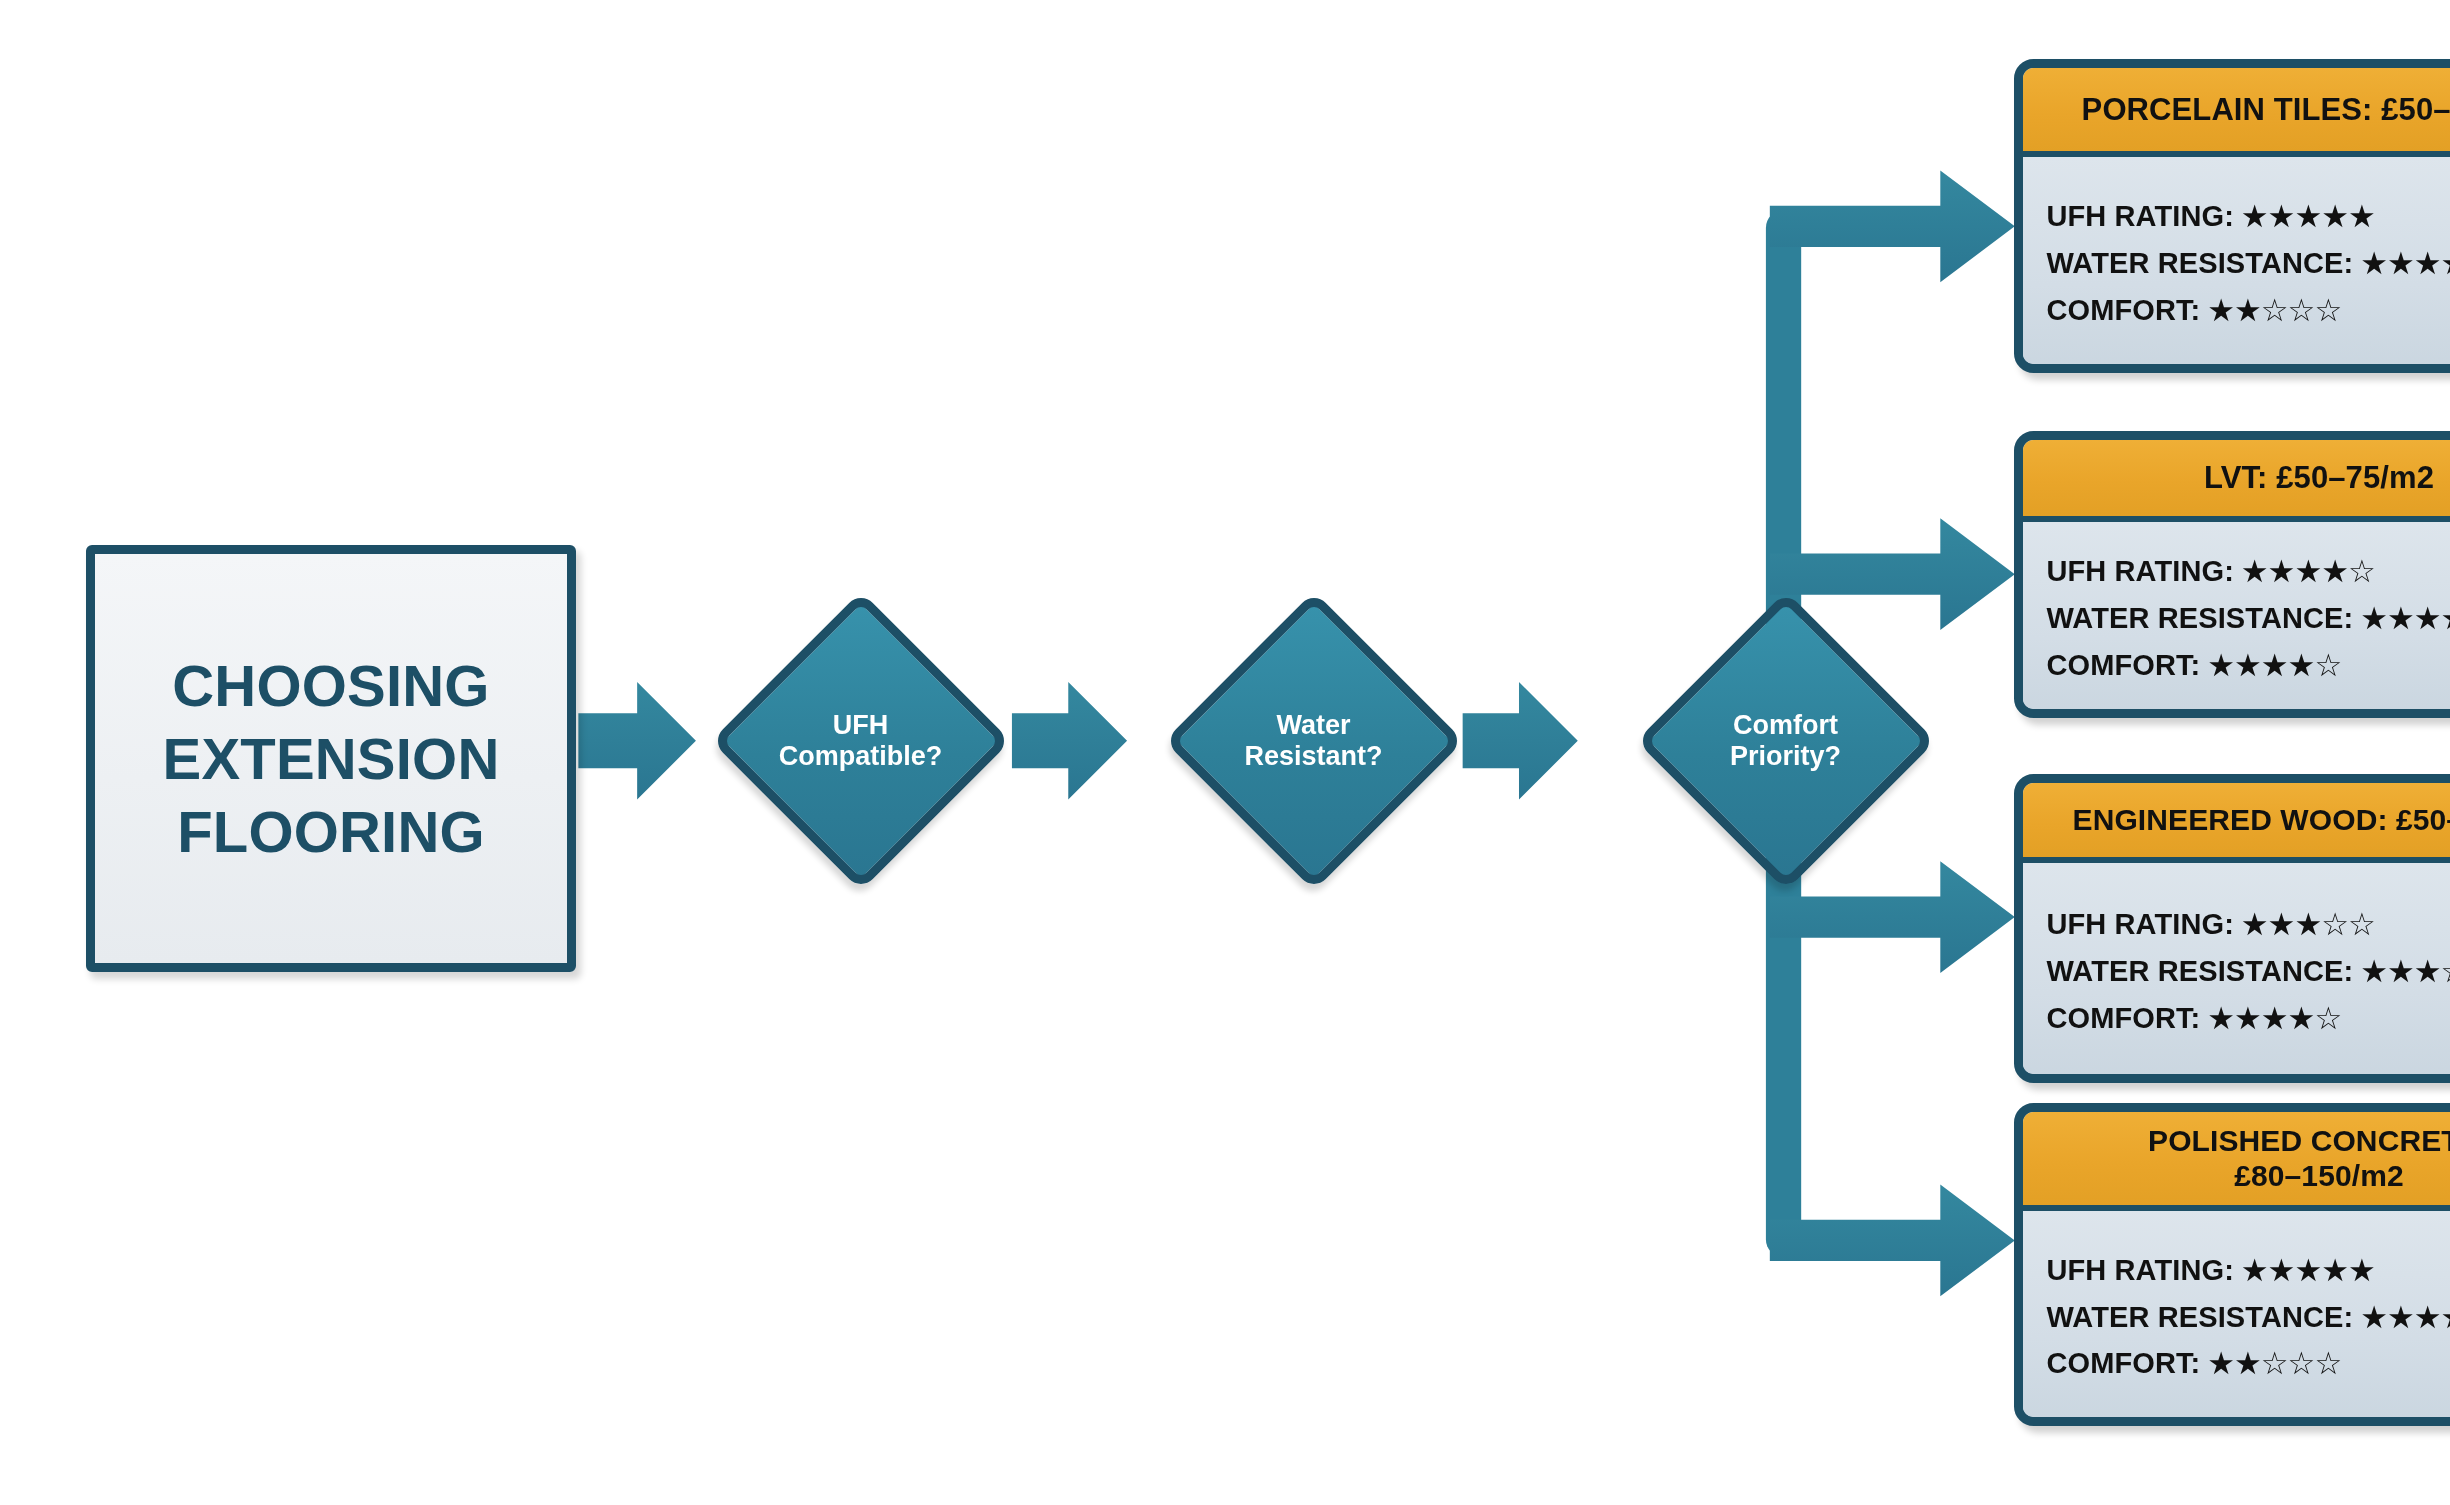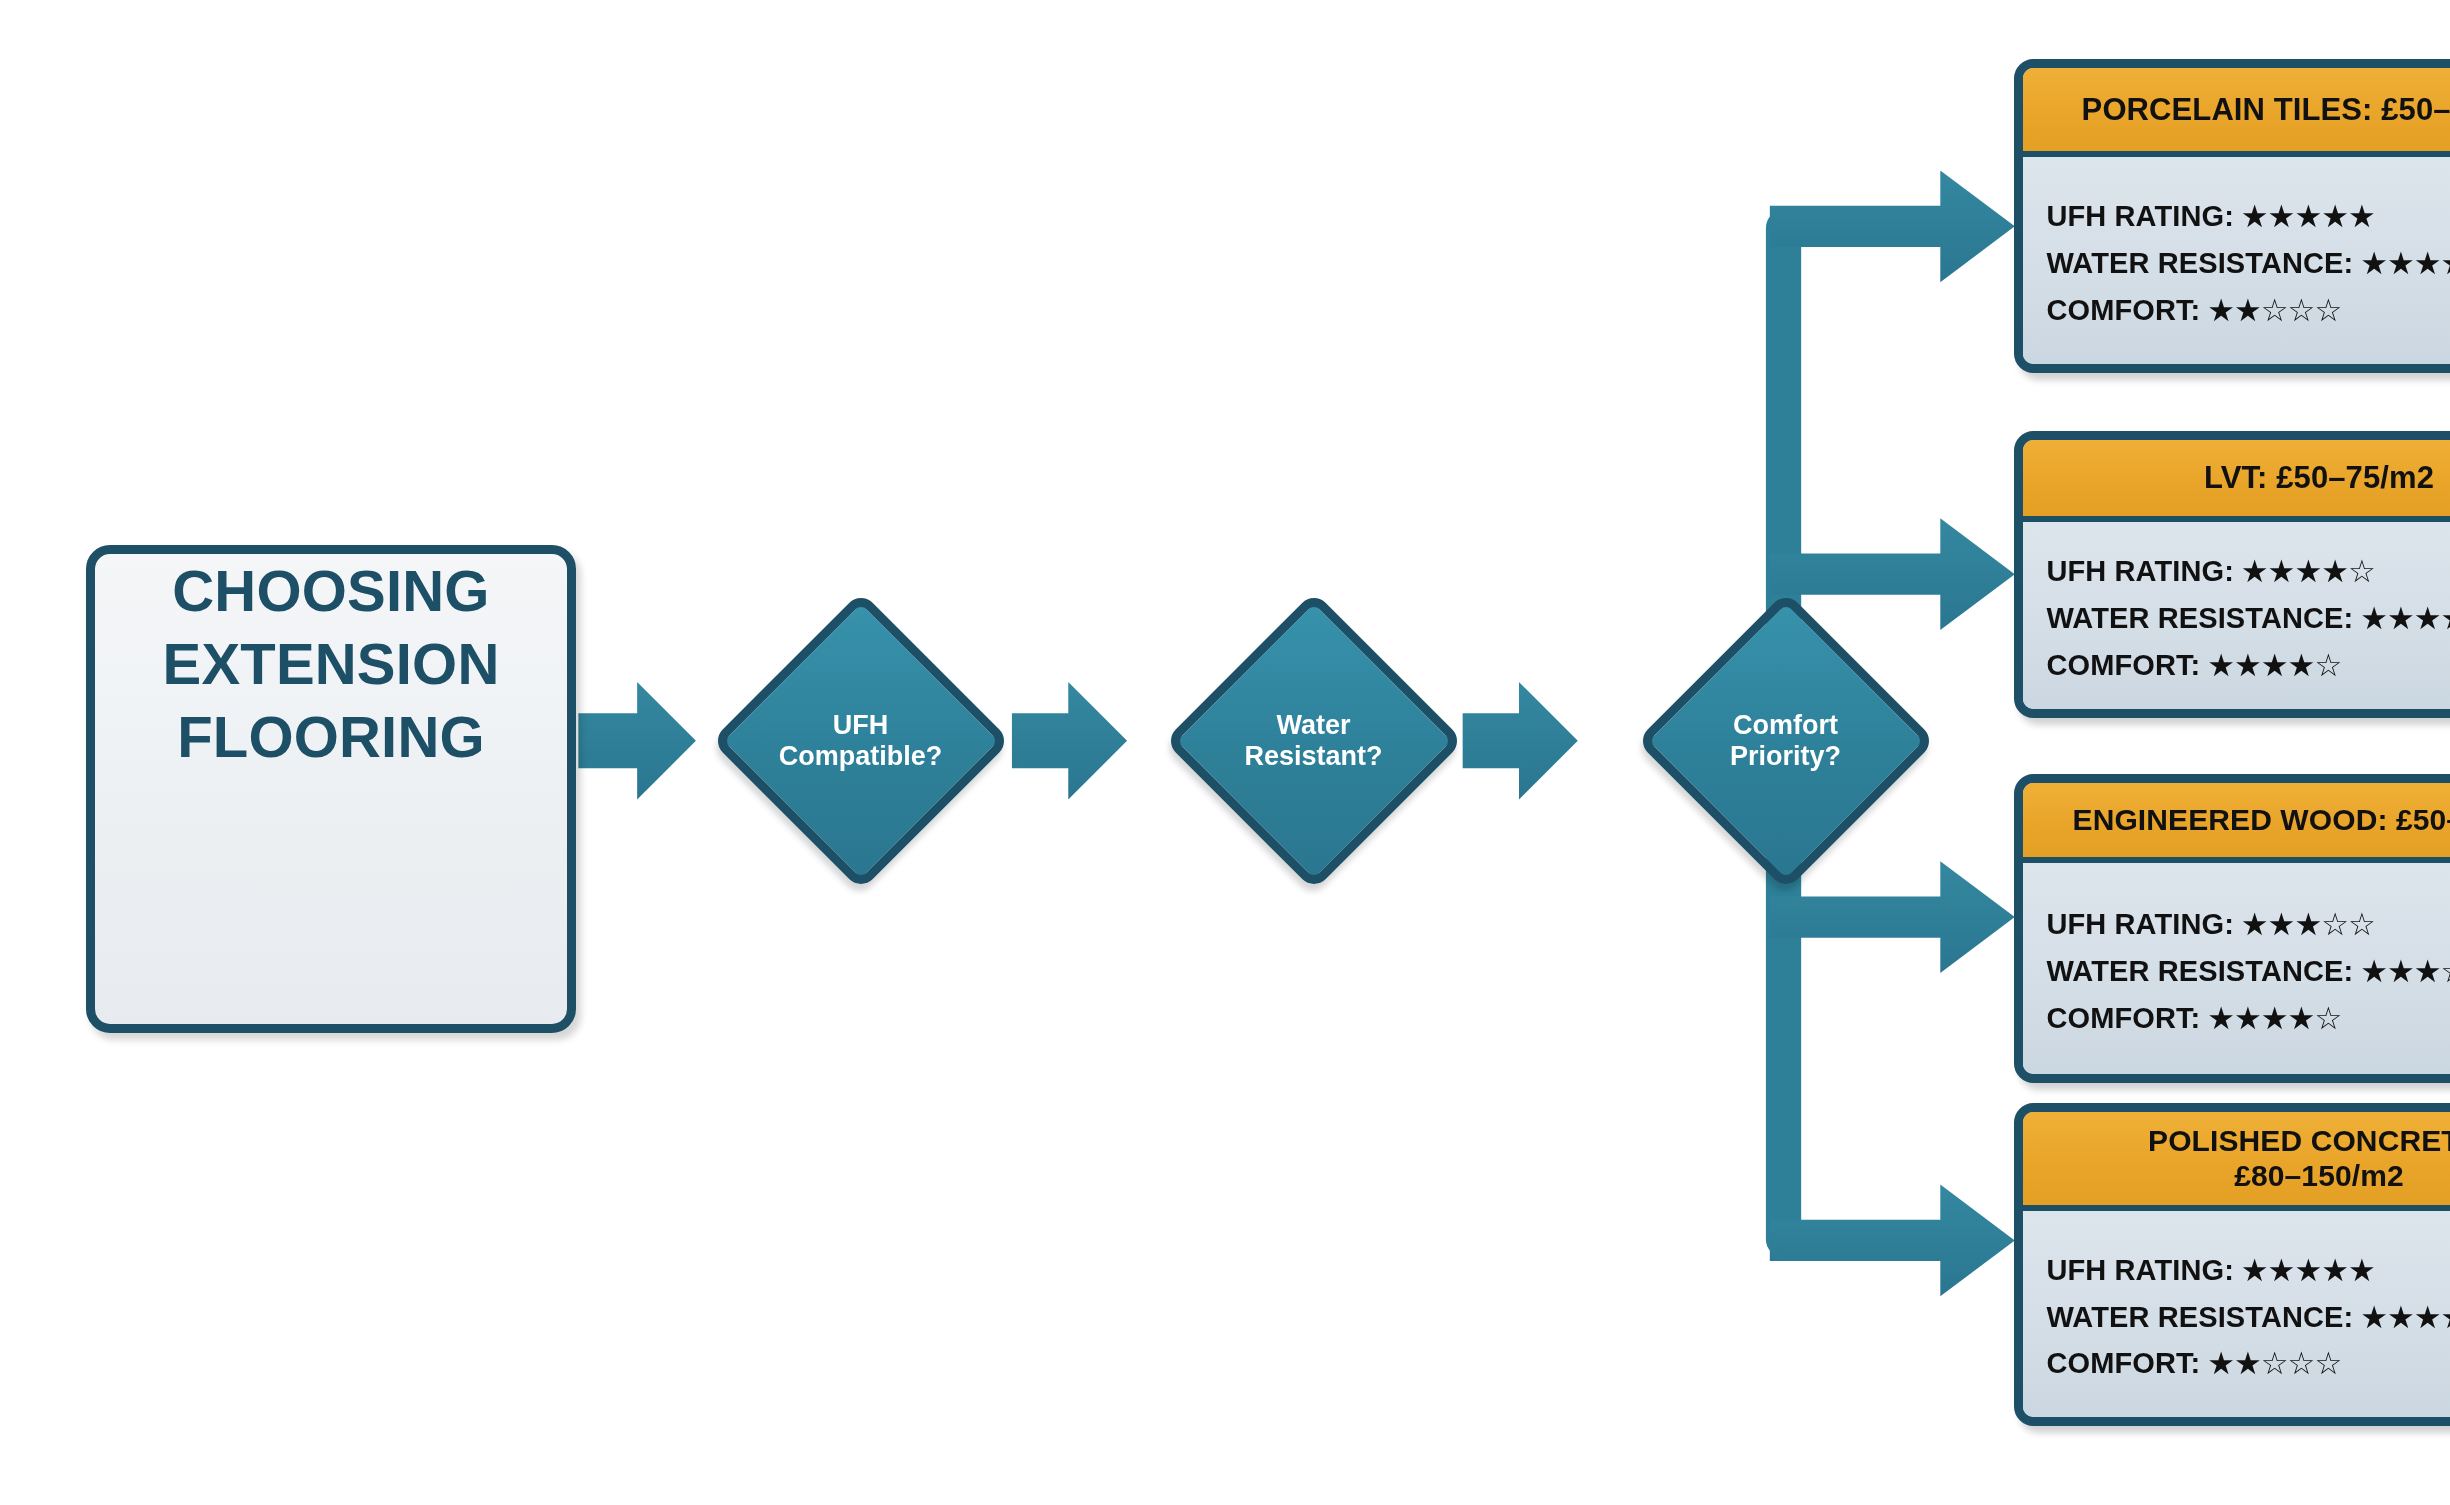--- a/index.html
+++ b/index.html
@@ -8,25 +8,25 @@
     font-family:"Liberation Sans","DejaVu Sans",sans-serif;
     background:#ffffff;
   }
   #stage{position:absolute;inset:0;width:2697px;height:1505px;}
 
   
   #wires{position:absolute;left:0;top:0;width:2697px;height:1505px;}
 
   
   .startbox{
-    position:absolute;left:86px;top:545px;width:490px;height:488px;
-    border:9.8px solid #1D4F66;border-radius:24px;
+    position:absolute;left:86px;top:545px;width:490px;height:427px;
+    border:9.8px solid #1D4F66;border-radius:6px;
     background:linear-gradient(180deg,#F4F6F8 0%,#EDF0F3 55%,#E7EBEF 100%);
     box-shadow:4.9px 6.9px 7.8px rgba(0,0,0,.16);
-    display:flex;justify-content:center;
+    display:flex;align-items:center;justify-content:center;
     box-sizing:border-box;
   }
   .startbox .label{
     color:#1D4F66;font-weight:bold;font-size:58px;line-height:1.26;
     text-align:center;letter-spacing:0.2px;white-space:pre-line;
   }
 
   
   .diamond{position:absolute;width:299px;height:299px;}
   .diamond .shape{

